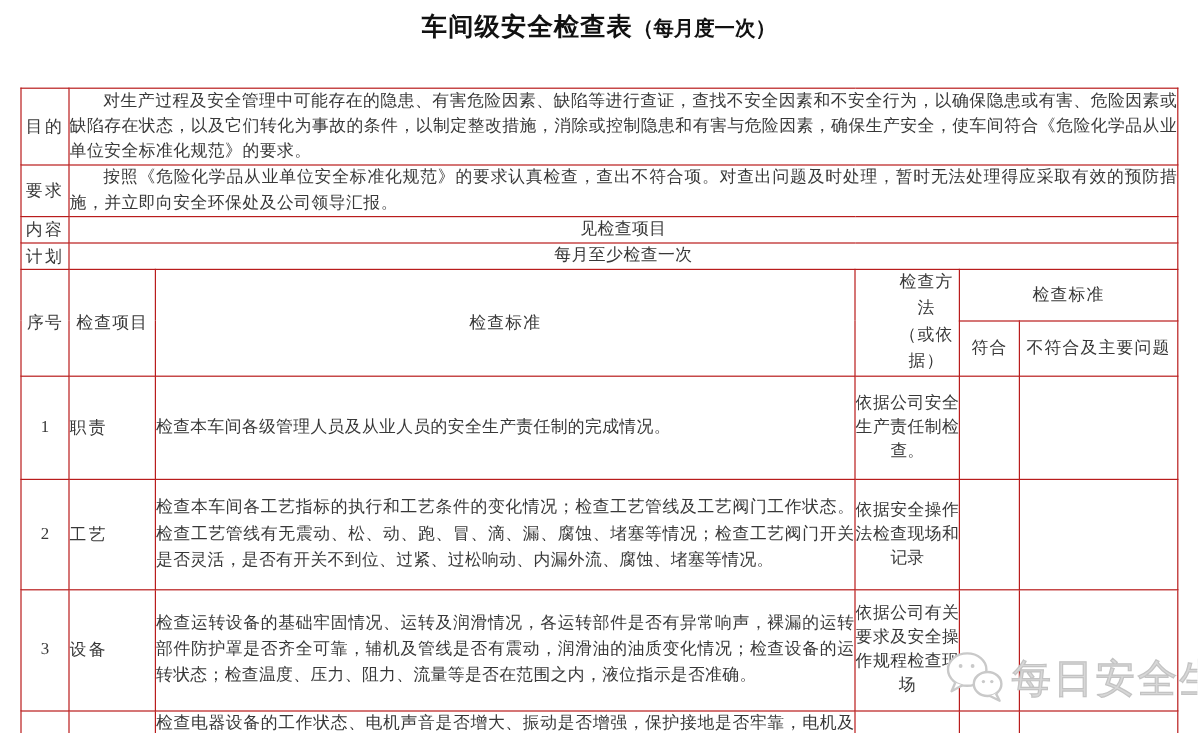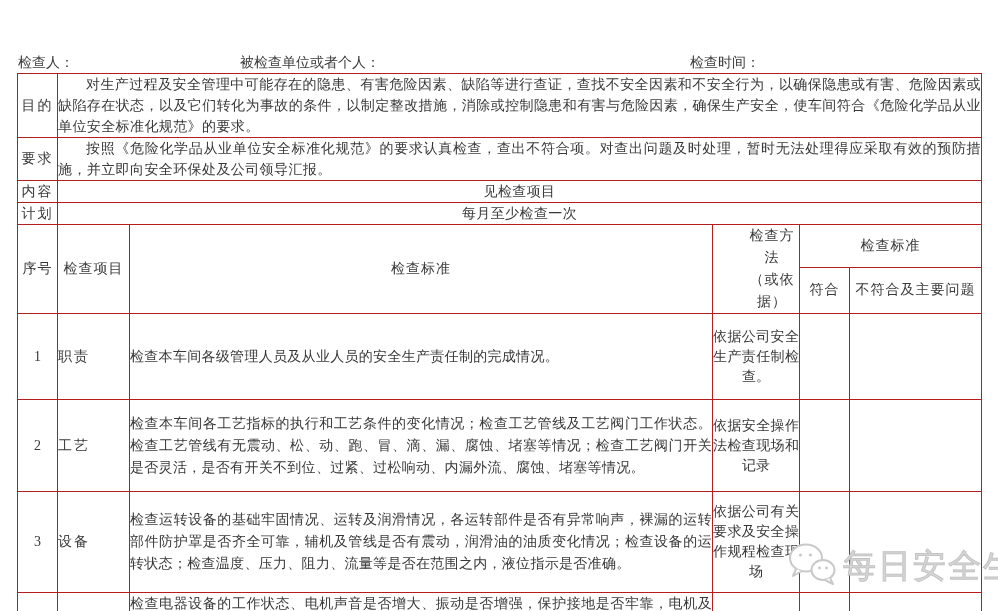--- a/index.html
+++ b/index.html
@@ -86,26 +86,24 @@
     -webkit-text-stroke:1px #c3c3c3;
     letter-spacing:2px;white-space:nowrap;
     font-family:"Liberation Sans", sans-serif;
   }
 </style>
 </head>
 <body>
 
 <div class="page">
 
+  <div class="title">
+    <span class="t-main">车间级安全检查表</span><span class="t-paren">（每月度一次）</span>
+  </div>
 
-  <div class="info-line">
-    <span class="info-inspector">检查人：</span>
-    <span class="info-inspected">被检查单位或者个人：</span>
-    <span class="info-time">检查时间：</span>
-  </div>
 
   <table class="sheet">
     <colgroup>
       <col style="width:40px">
         <col style="width:72px">
         <col style="width:583px">
       <col style="width:87px">
         <col style="width:50px">
         <col style="width:132px">
     </colgroup>

